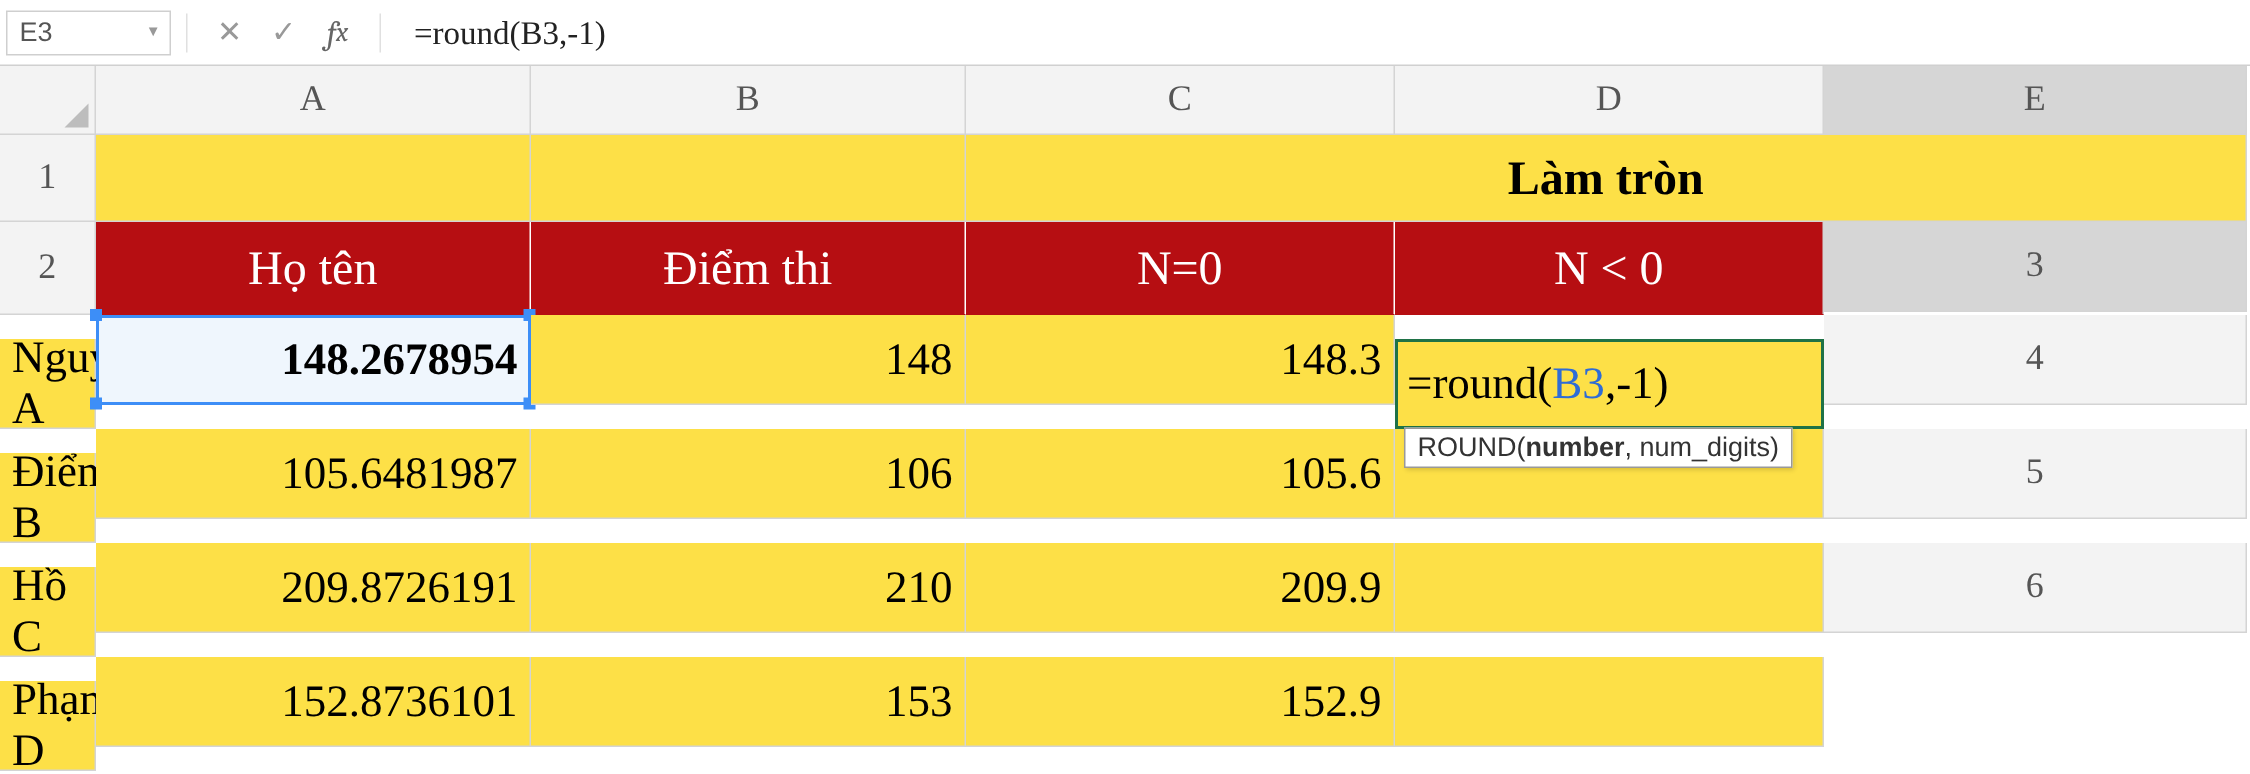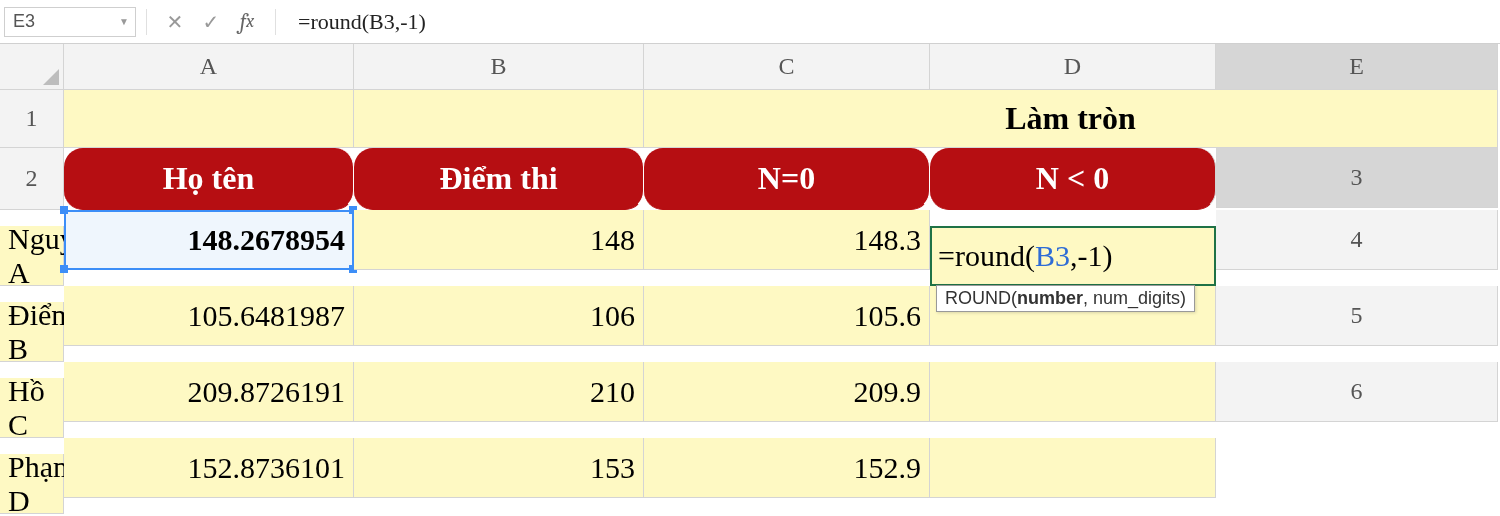--- a/index.html
+++ b/index.html
@@ -14,21 +14,21 @@
     display: flex;
     align-items: center;
     height: 44px;
     border-bottom: 1px solid #d0d0d0;
     background: #ffffff;
     padding: 0 0 0 4px;
     font-size: 20px;
     color: #444;
   }
   .name-box {
-    width: 132px;
+    width: 110px;
     height: 30px;
     border: 1px solid #cfcfcf;
     background: #fff;
     display: flex;
     align-items: center;
     padding: 0 8px;
     font-size: 18px;
     color: #555;
     position: relative;
   }
@@ -104,43 +104,42 @@
   .hcell.sel { background:#d6d6d6;}
   .cell {
     border-right: 1px solid #d4d4d4;
     border-bottom: 1px solid #d4d4d4;
     padding: 0 8px;
     font-family: "Times New Roman", serif;
     font-size: 30px;
     color: #000;
     display: flex;
     align-items: center;
-    background: #fef9c3;
+    background: #fde047;
     position: relative;
   }
   .row-h1 { height: 58px; }
   .row-h2 { height: 62px; }
   .row-d  { height: 60px; }
   .al-l { justify-content: flex-start; margin-top: 16px; }
   .al-c { justify-content: center; }
   .al-r { justify-content: flex-end; }
   .merged-title {
     grid-column: 4 / span 3;
     font-weight: bold;
     font-size: 32px;
   }
   .th {
     background: #b60e12;
     color: #fff;
-    font-weight: bold;
+    font-weight: normal;
     font-size: 32px;
     justify-content: center;
     border-right: 1px solid #fff;
     border-bottom: 1px solid #b60e12;
-    border-radius: 19px;
   }
   .th:last-in-row { border-right: 1px solid #d4d4d4;}
   .ref-cell {
     background:#eff6fd;
     outline:2px solid #3d8ef7;
     outline-offset:-2px;
     font-weight:bold;
   }
   .ref-cell::before, .ref-cell::after,
   .ref-cell .sq-tl, .ref-cell .sq-tr {

